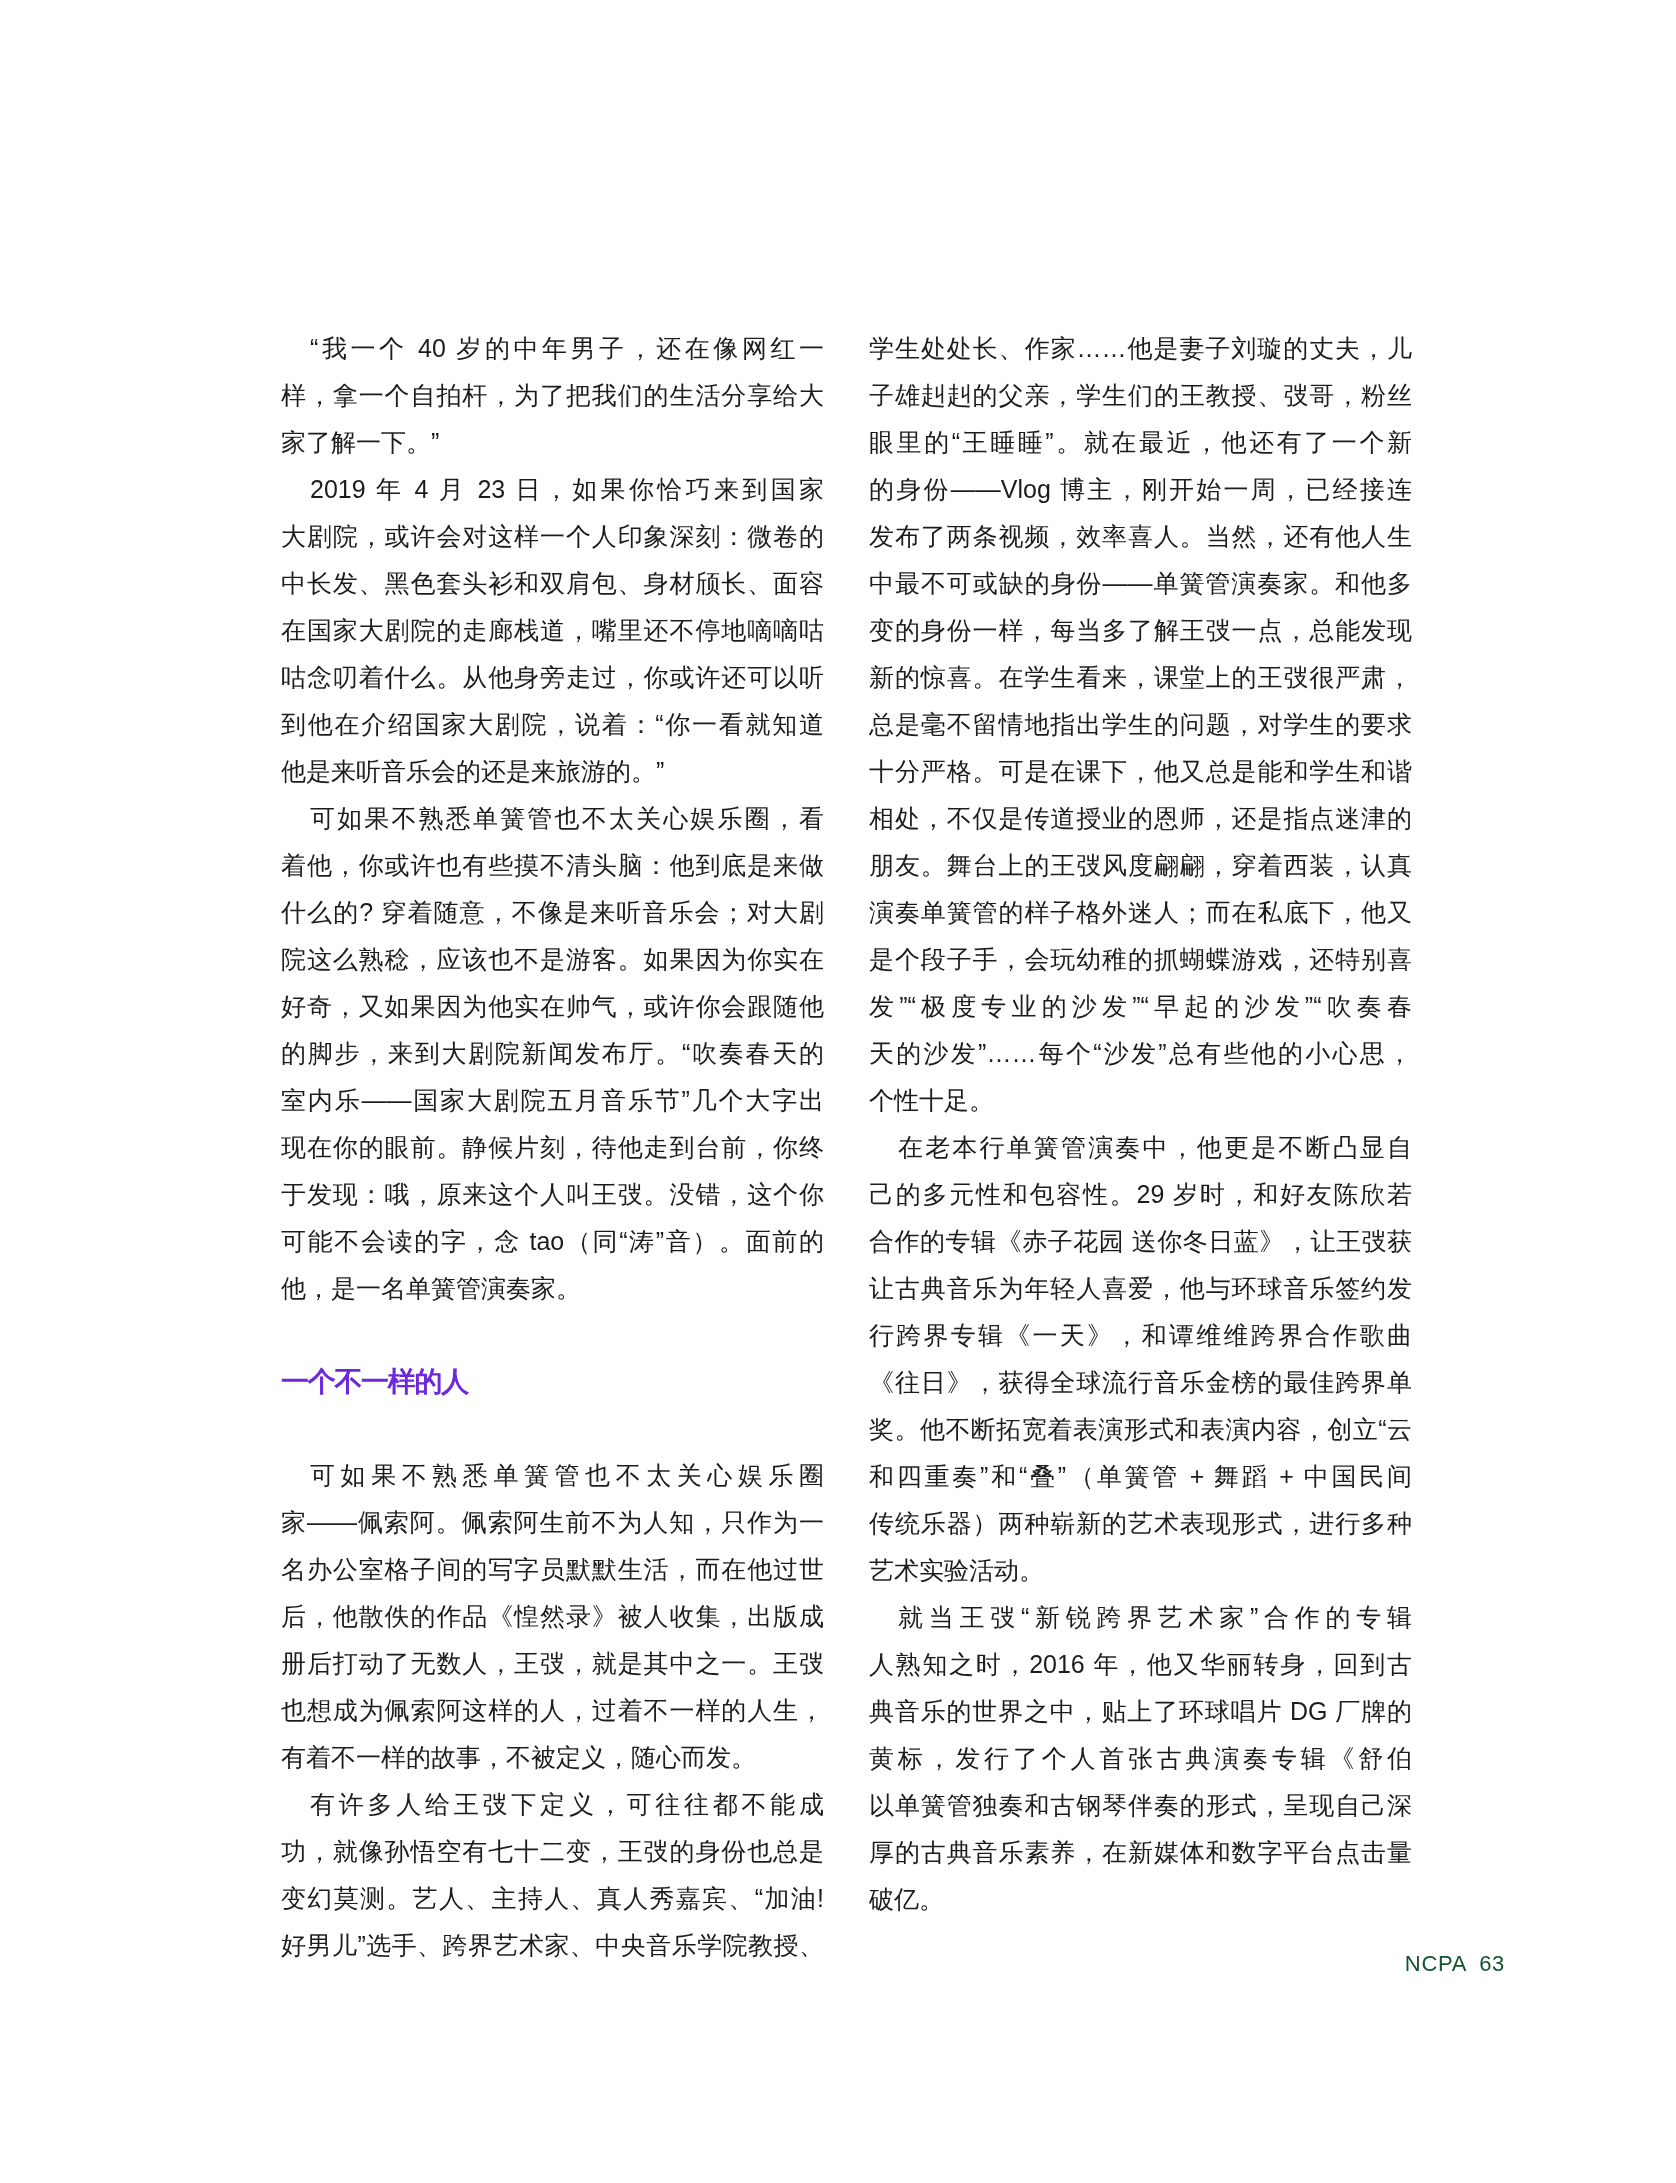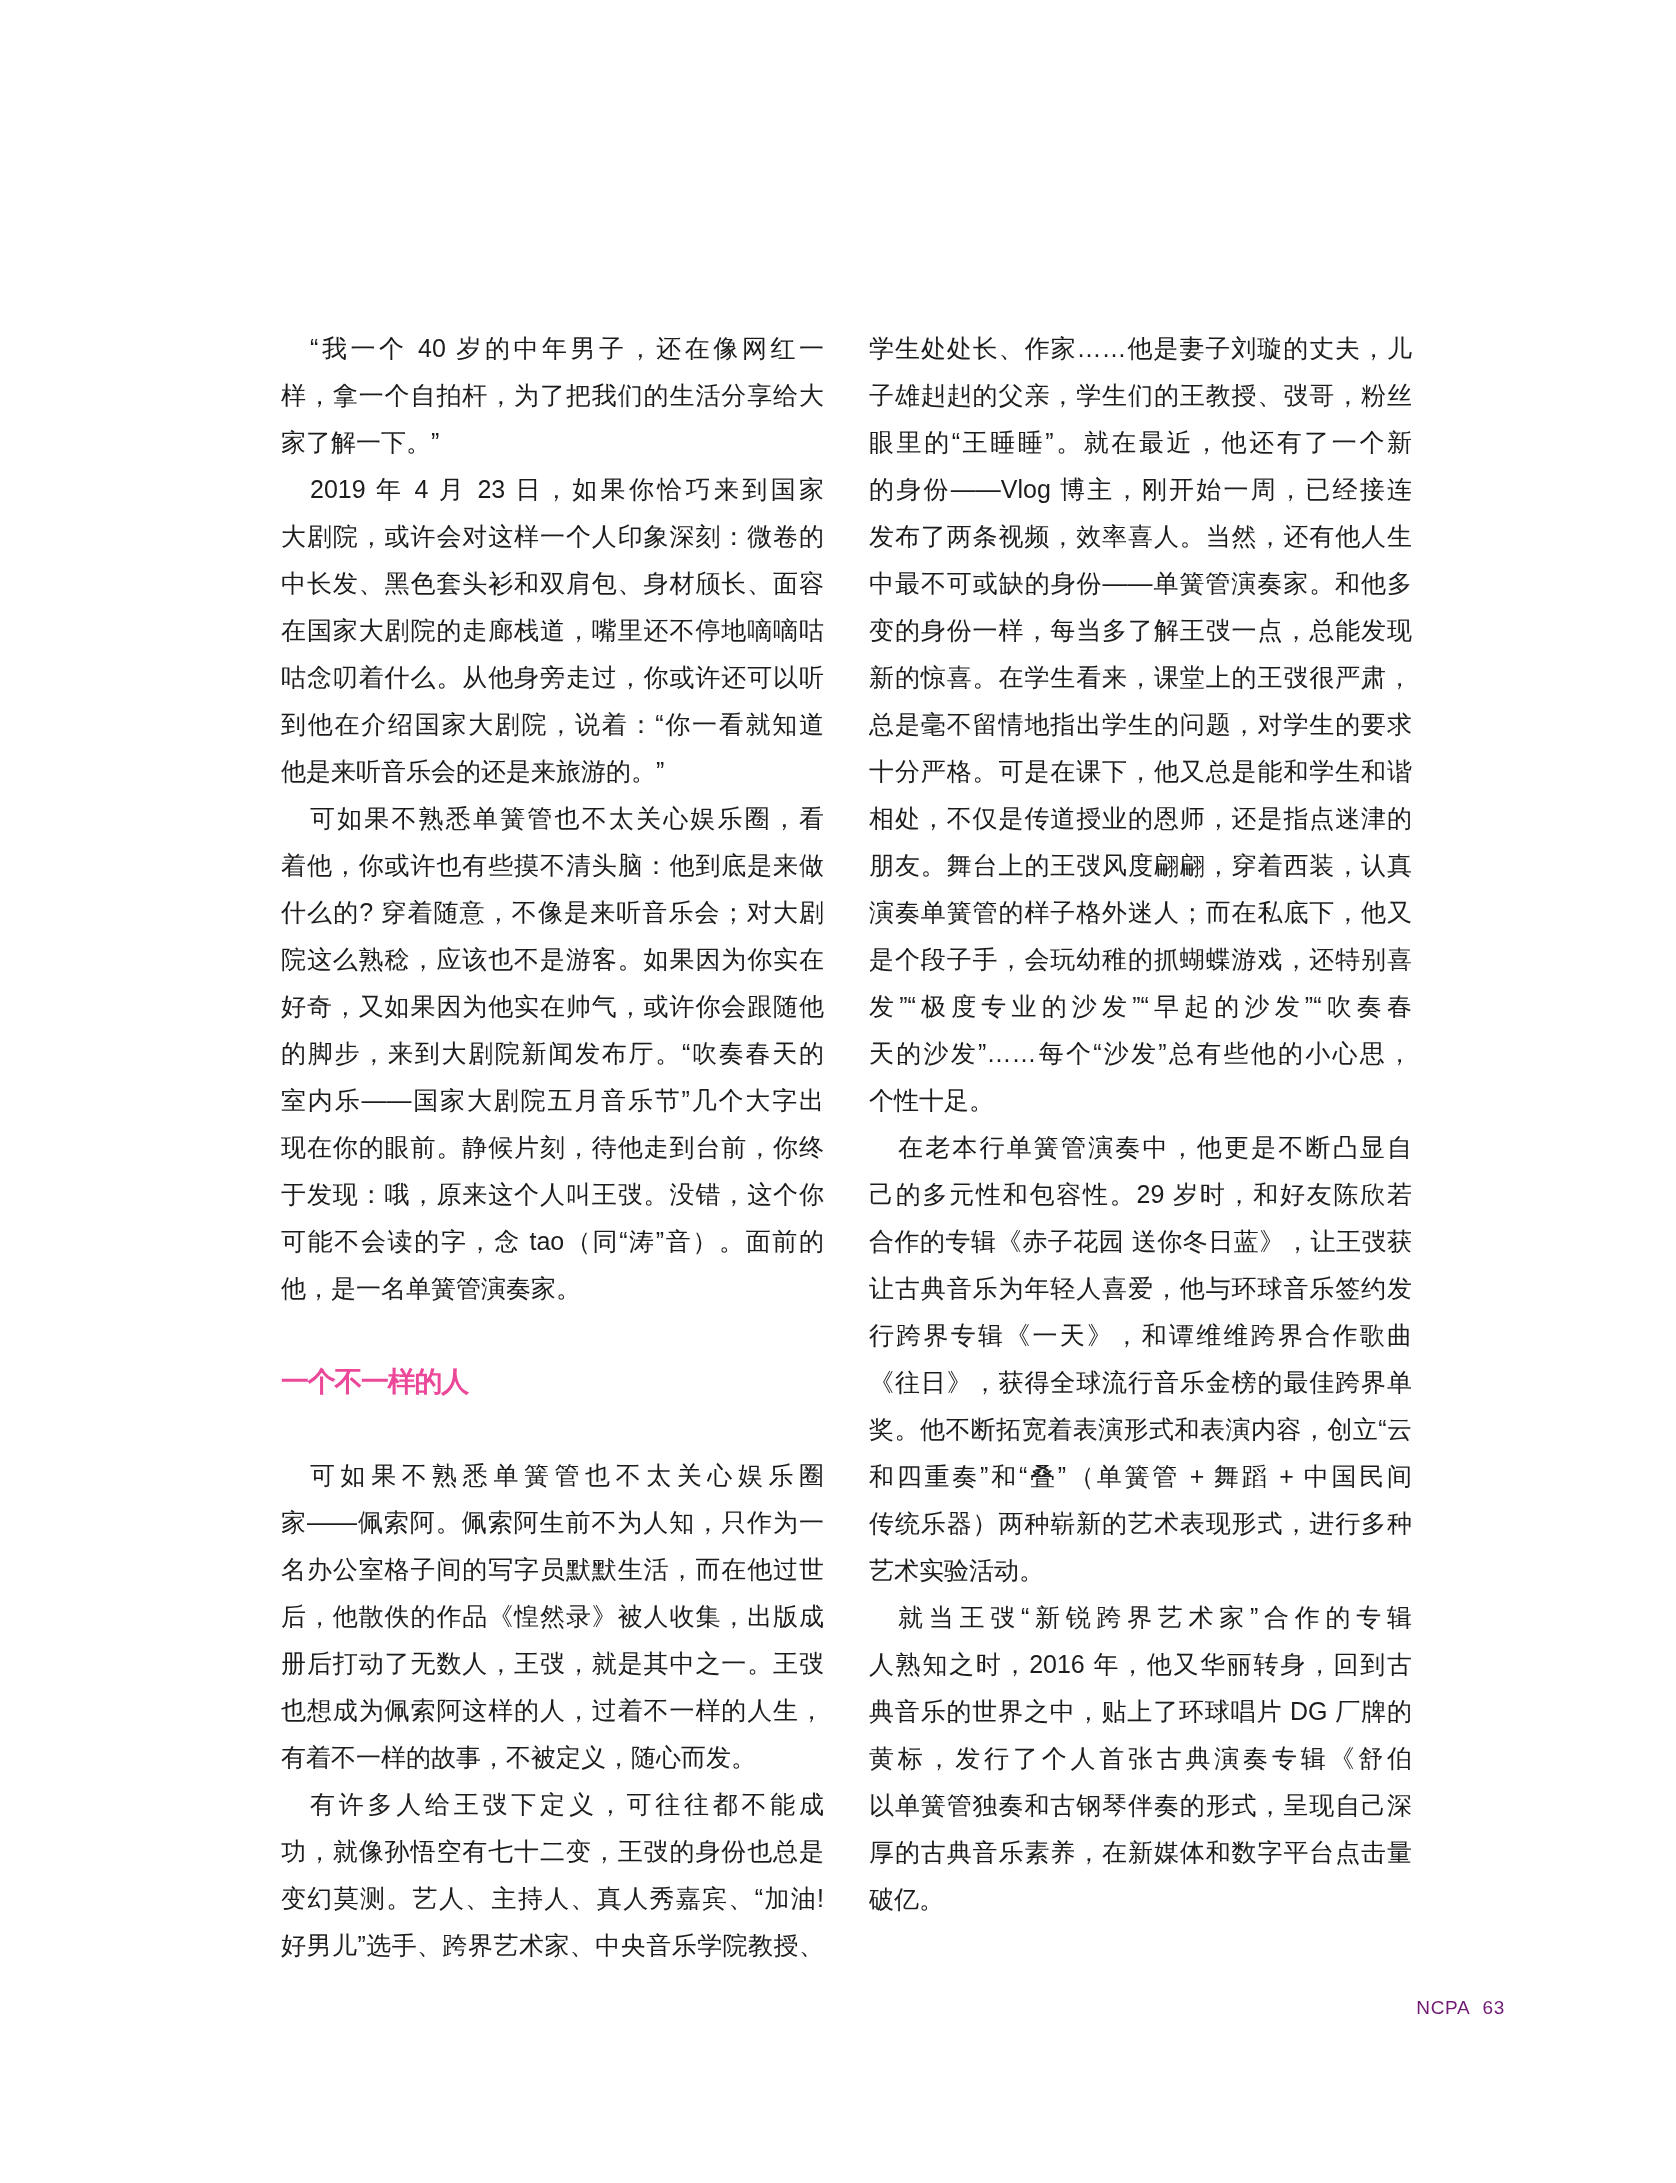--- a/index.html
+++ b/index.html
@@ -27,31 +27,31 @@
   }
   .line.ind{text-indent:29px;}
   .line.end{text-align-last:left;}
   .heading{
     height:140px;
     display:flex;
     align-items:center;
     font-size:28px;
     font-weight:700;
     letter-spacing:-1.3px;
-    color:#ec4899;
+    color:#6d28d9;
   }
   .footer{
     position:absolute;
-    top:1997px;
+    top:1951px;
     right:171px;
     display:flex;
     gap:12px;
-    font-size:19px;
+    font-size:22px;
     letter-spacing:0.7px;
-    color:#701a75;
+    color:#14532d;
   }
 </style>
 </head>
 <body>
 
 <div class="page">
   <div class="col col-left">
       <div class="line ind">“我一个 40 岁的中年男子，还在像网红一</div>
       <div class="line">样，拿一个自拍杆，为了把我们的生活分享给大</div>
       <div class="line end">家了解一下。”</div>

